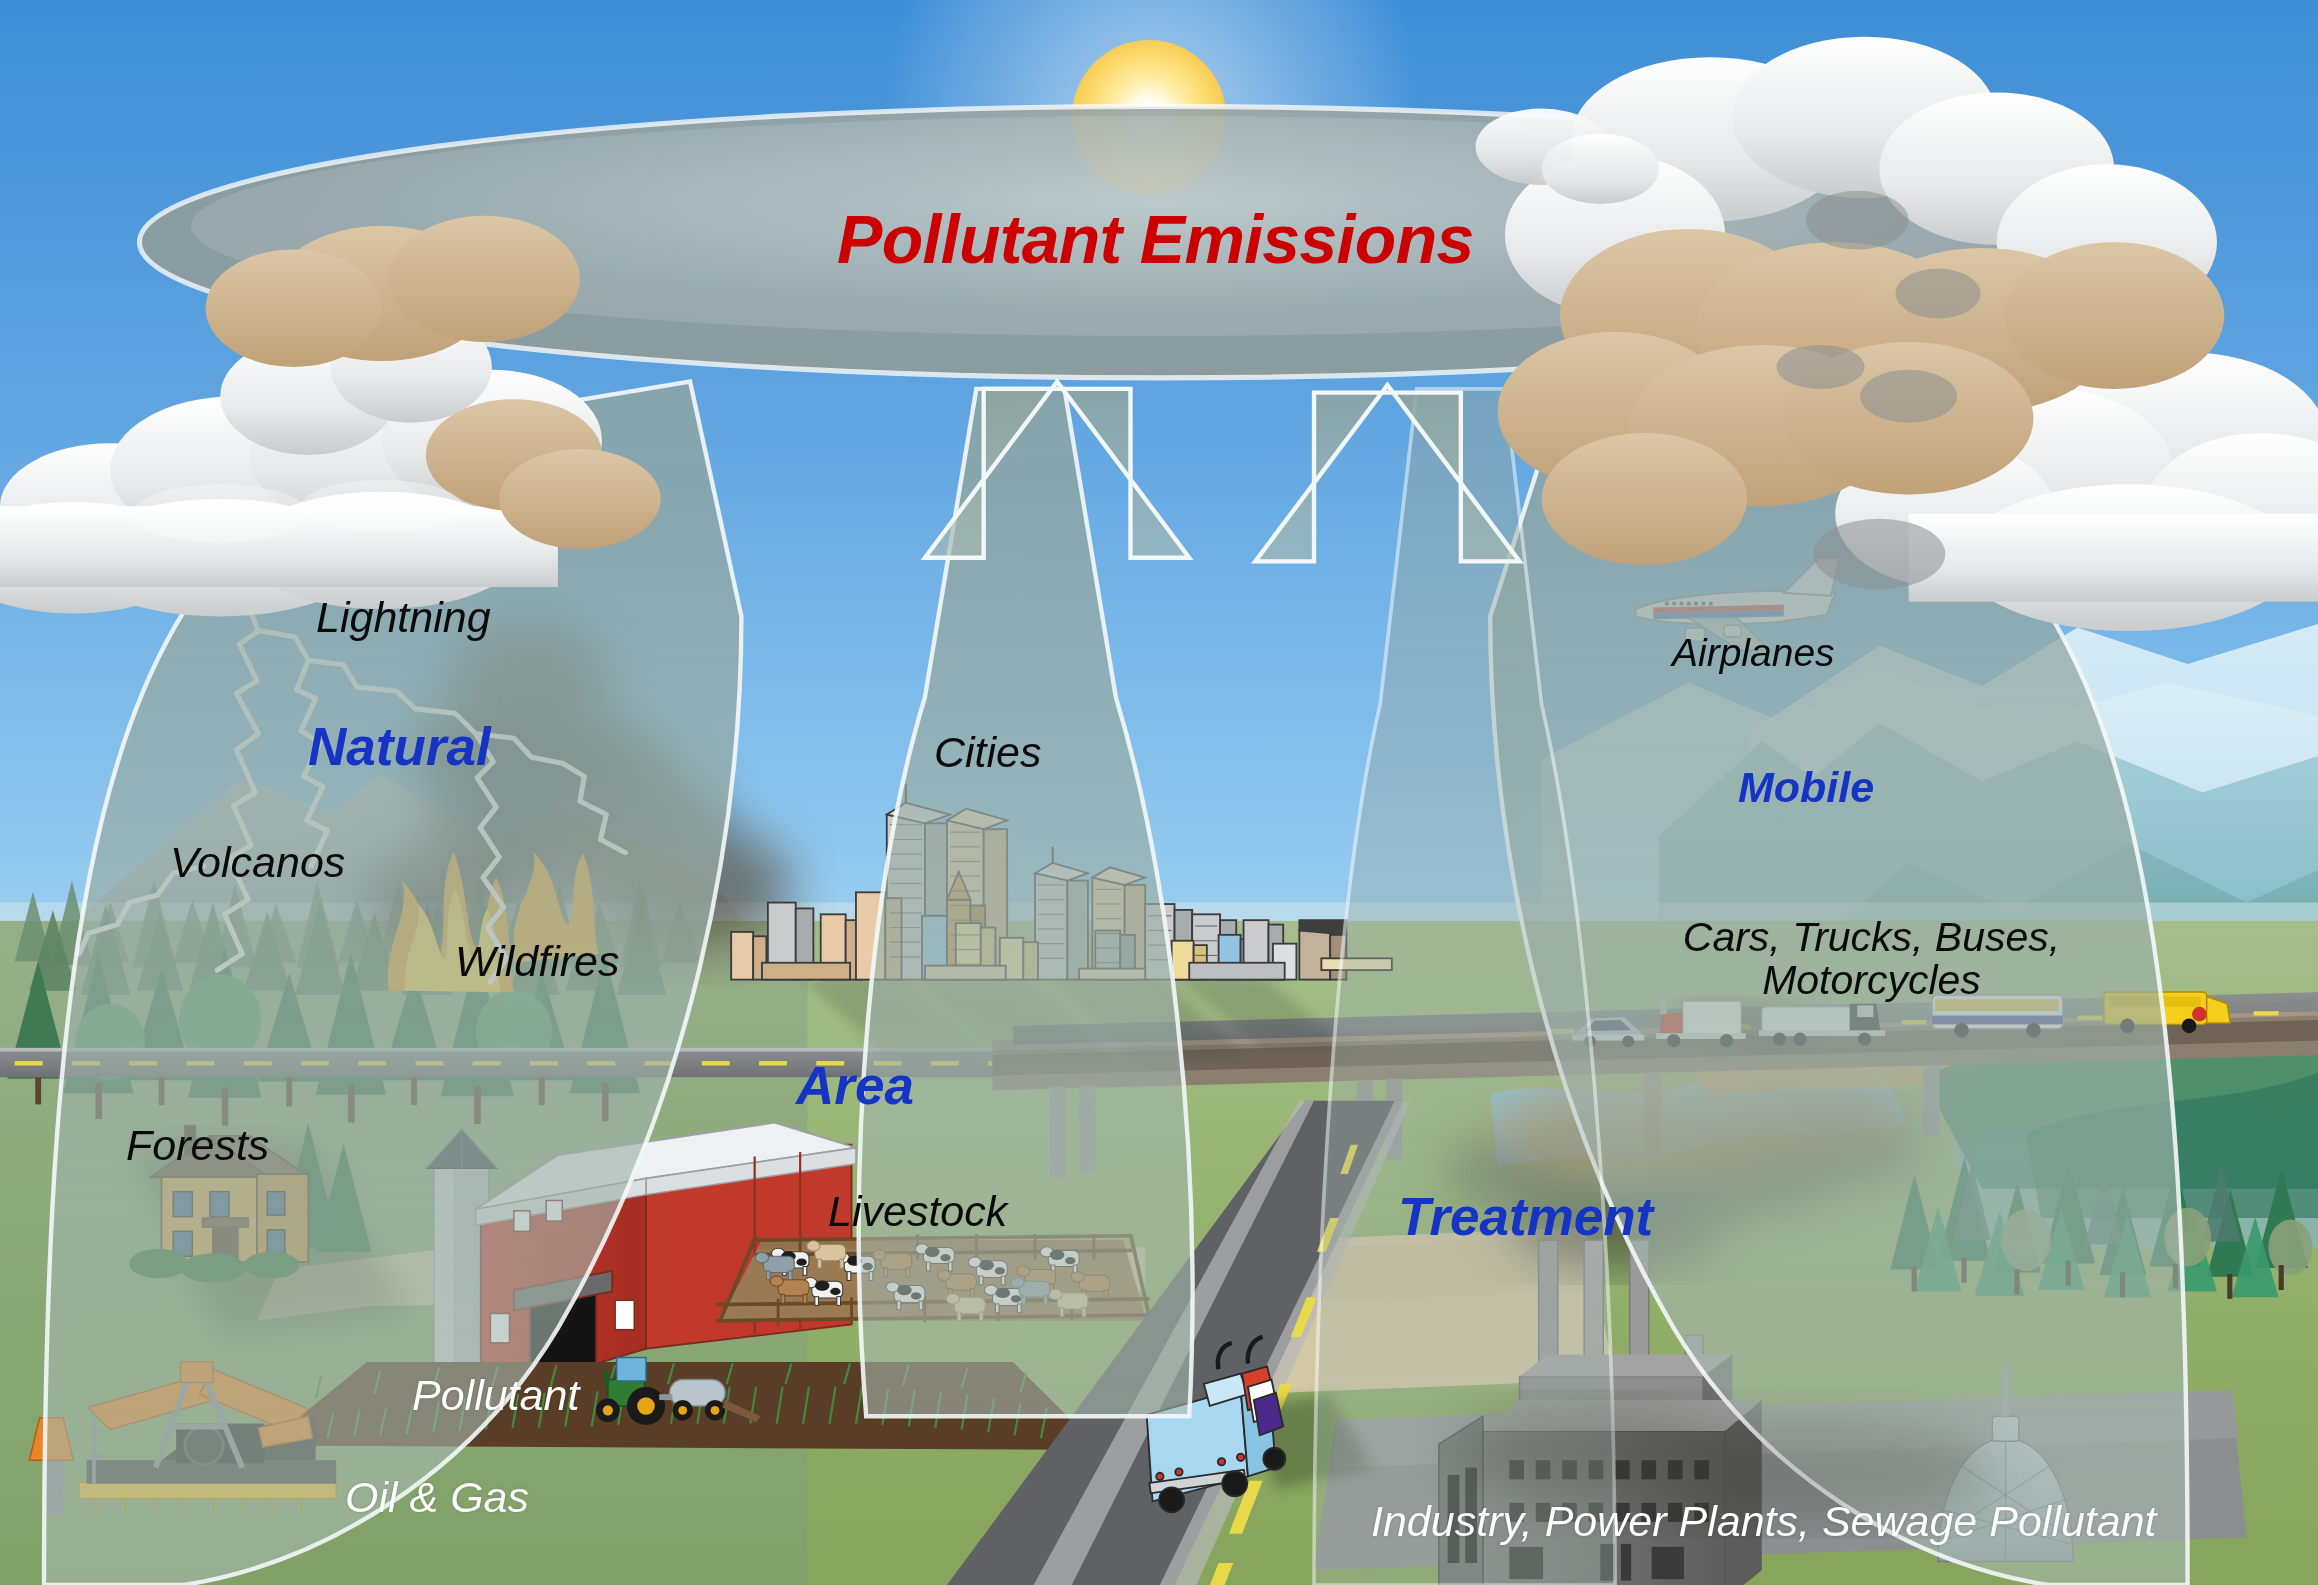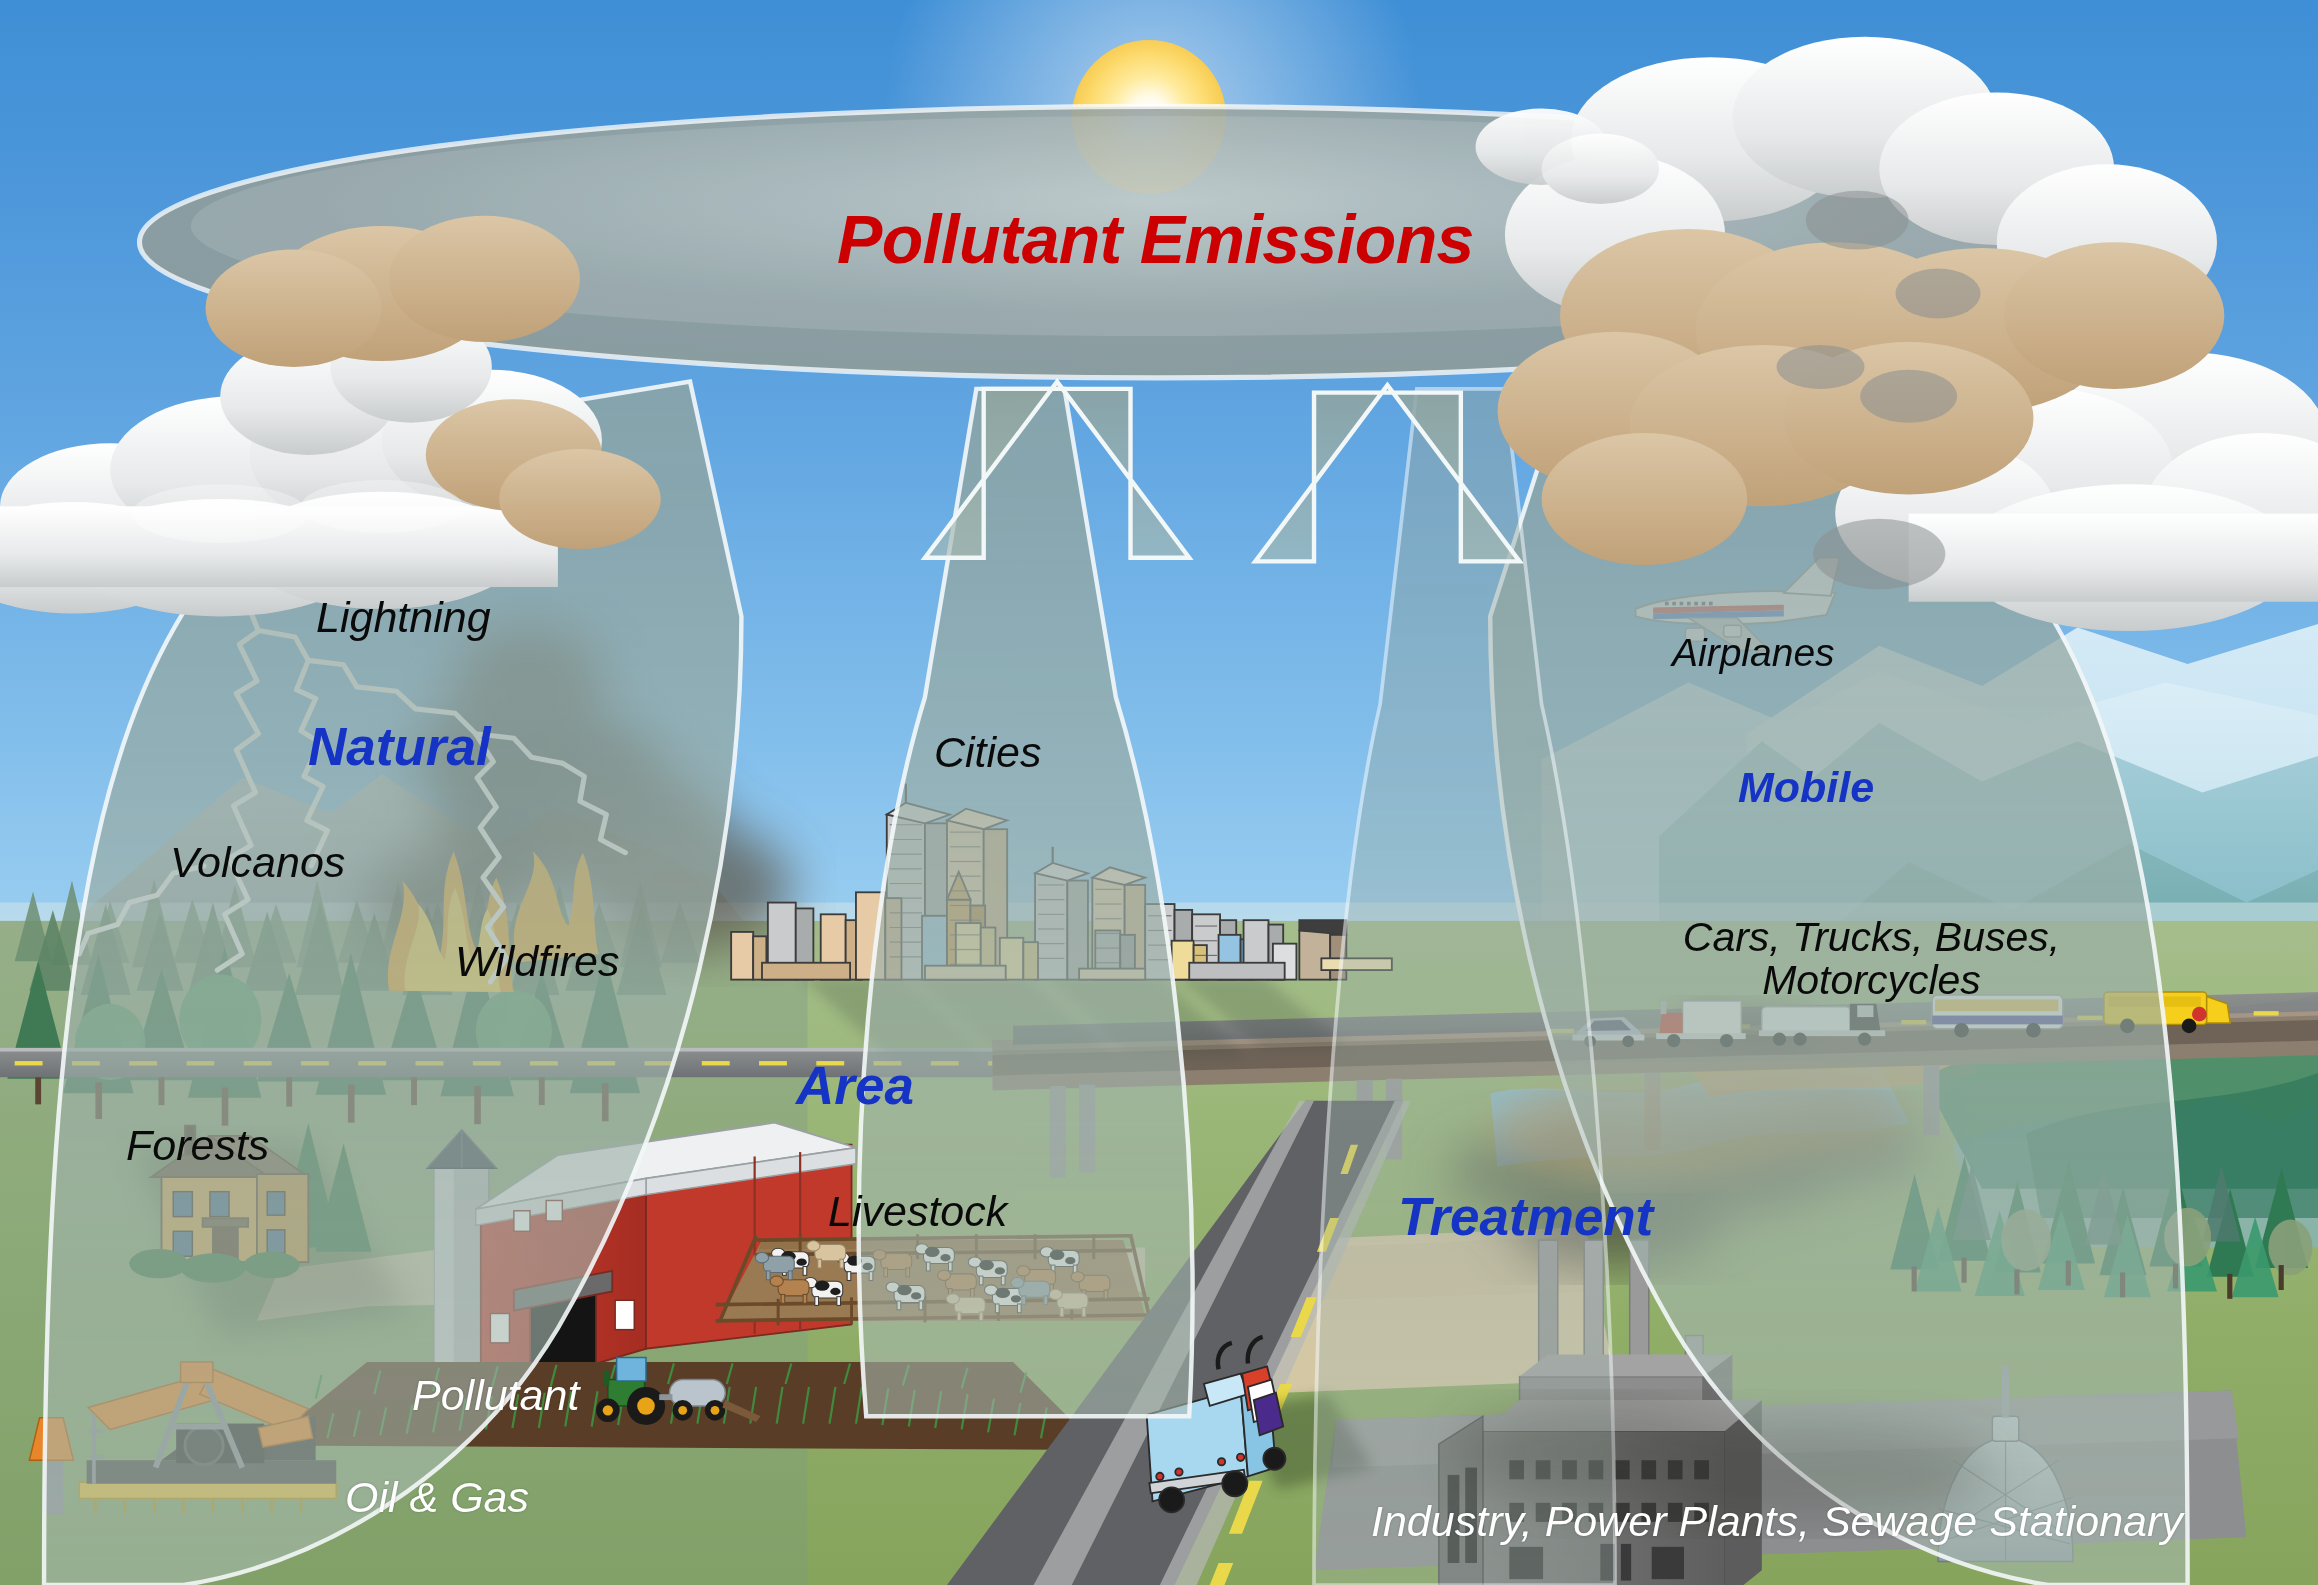--- a/index.html
+++ b/index.html
@@ -1143,16 +1143,16 @@
 
   <div class="lbl lbl-blue" style="left:1738px; top:765px; font-size:43px;">Mobile</div>
 
   <div class="arrow-lbl lbl lbl-black" style="left:1666px; top:916px; font-size:41px; width:411px; text-align:center;">
     <div>Cars, Trucks, Buses,</div>
     <div>Motorcycles</div>
   </div>
 
   <div class="lbl lbl-blue" style="left:1398px; top:1189px; font-size:53px;">Treatment</div>
 
-  <div class="lbl lbl-white" style="left:1371px; top:1499px; font-size:43px;">Industry, Power Plants, Sewage Stationary</div>
+  <div class="lbl lbl-white" style="left:1371px; top:1499px; font-size:43px;">Industry, Power Plants, Sewage Pollutant</div>
 
 </div>
 
 
 </body></html>

